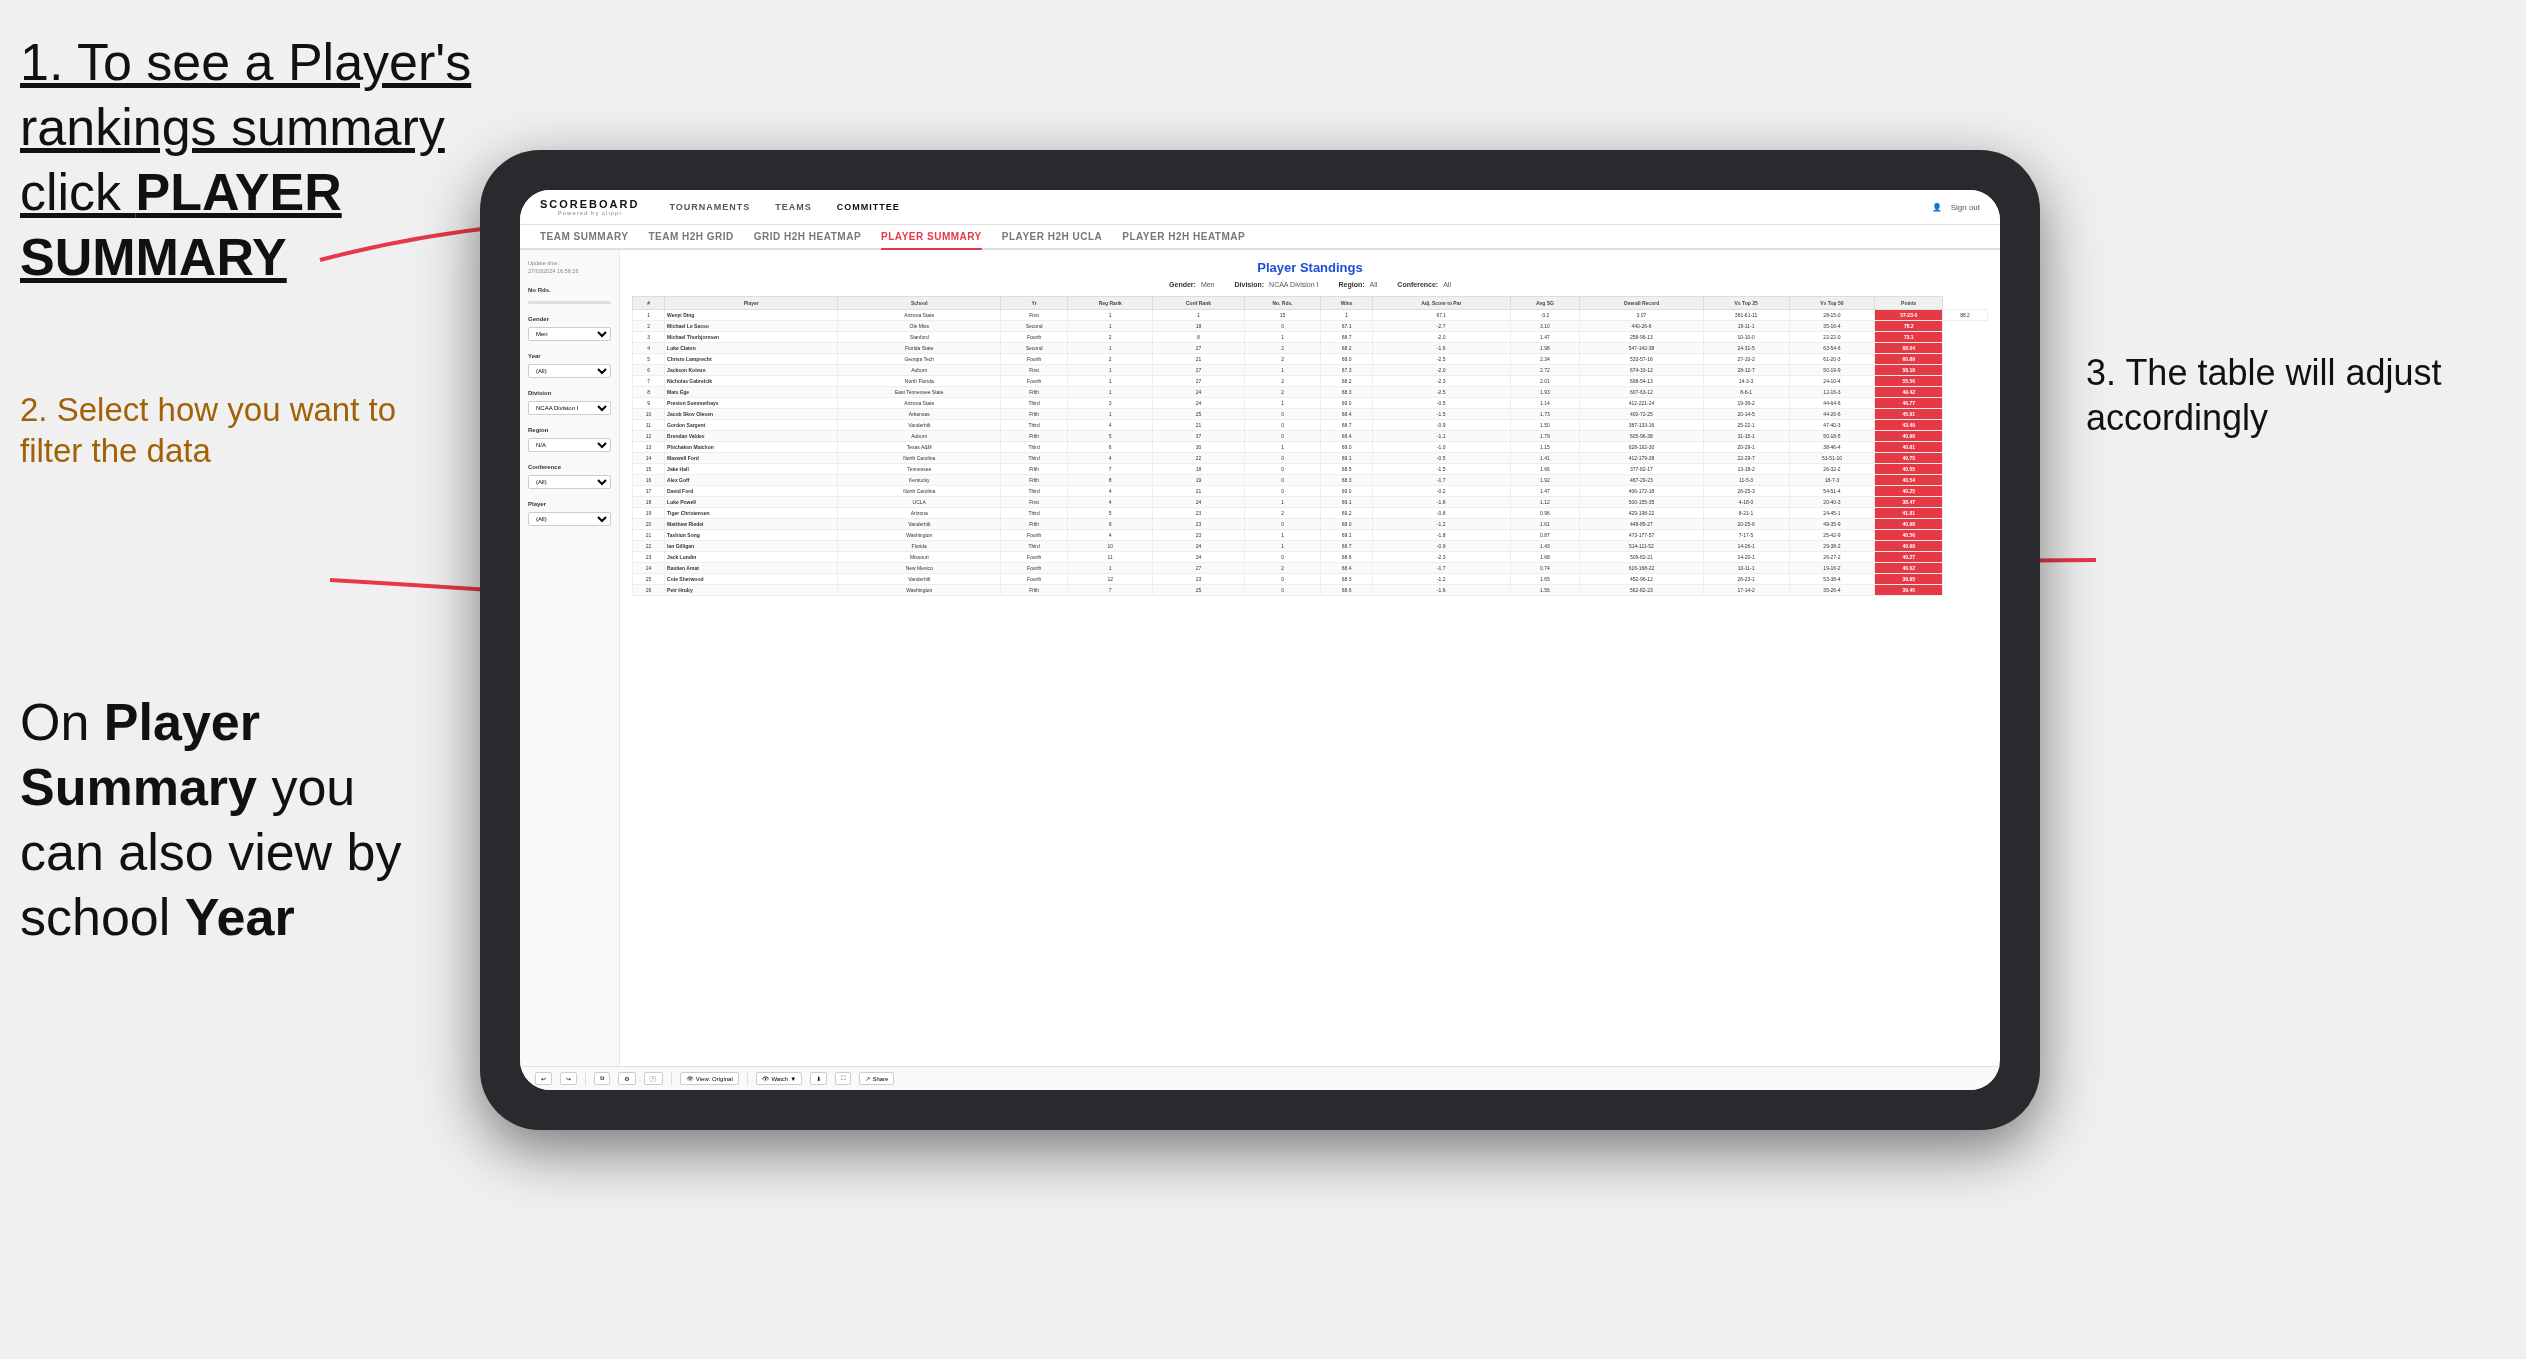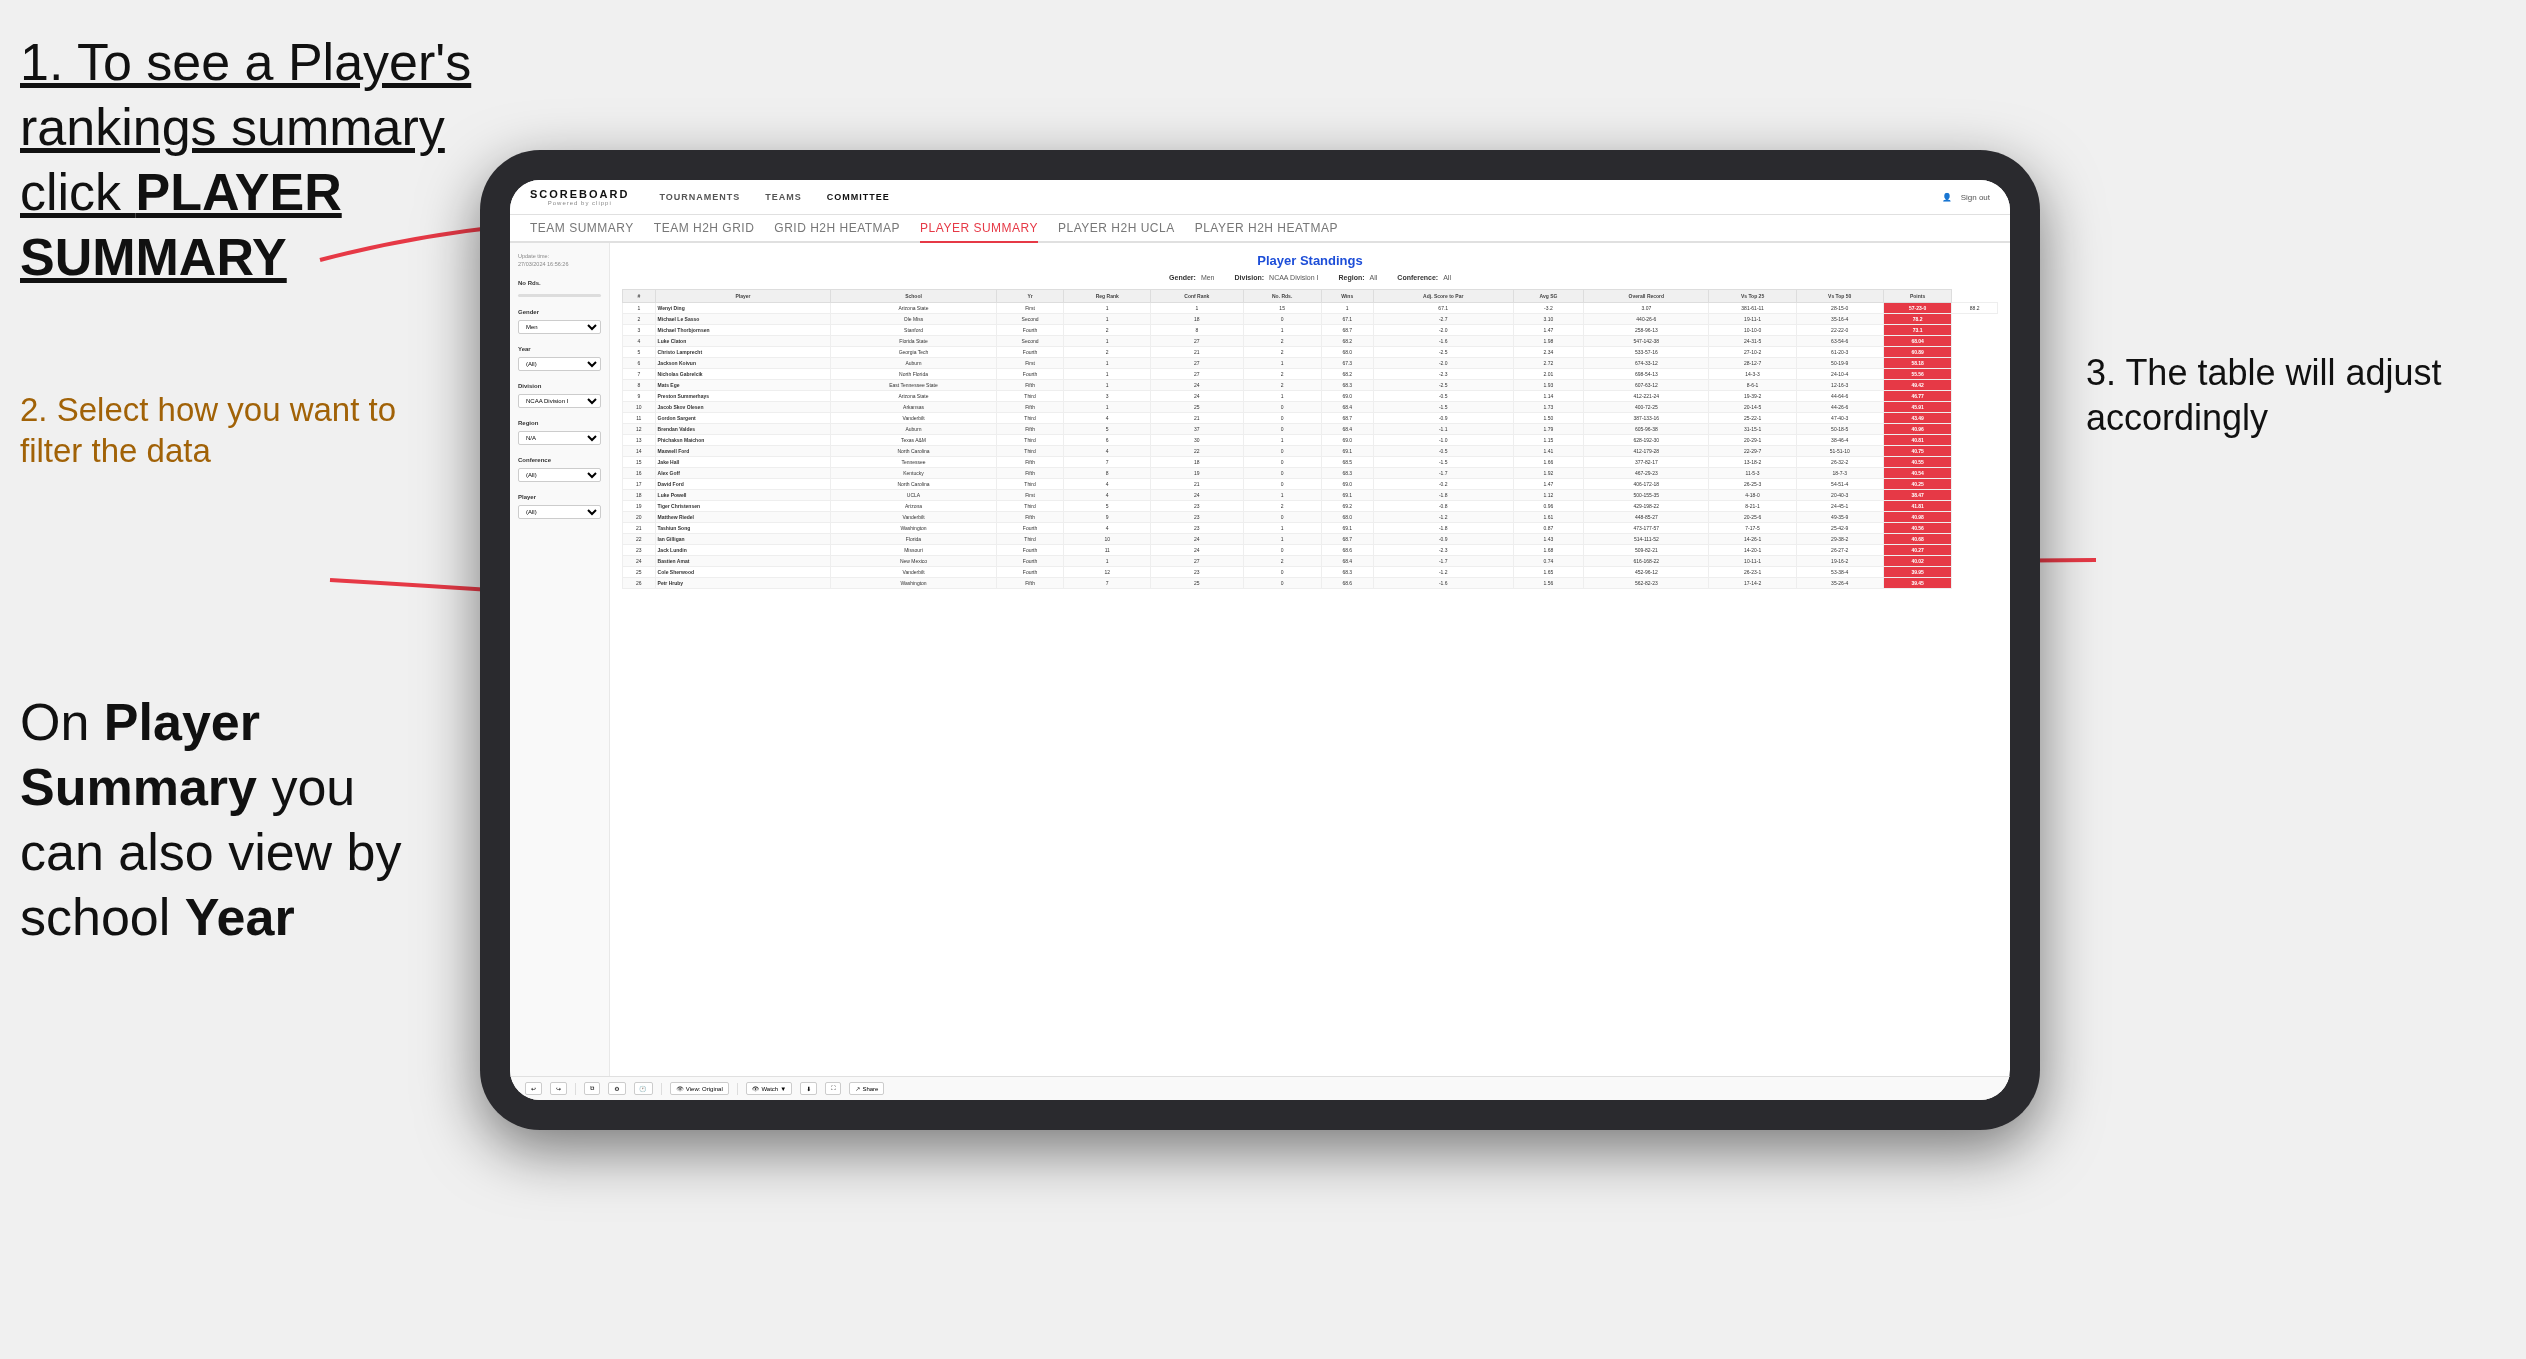--- a/index.html
+++ b/index.html
@@ -60,21 +60,21 @@
     
     .tablet-container {
       position: absolute;
       top: 150px;
       left: 480px;
       right: 480px;
       width: 1560px;
       height: 980px;
       background: #2a2a2e;
       border-radius: 60px;
-      padding: 30px;
+      padding: 40px;
       box-shadow: 0 20px 60px rgba(0,0,0,0.5);
     }
 
     .tablet-screen {
       width: 100%;
       height: 100%;
       background: #fff;
       border-radius: 30px;
       overflow: hidden;
       display: flex;
@@ -144,22 +144,22 @@
     .sub-nav {
       background: #fff;
       border-bottom: 2px solid #e0e0e0;
       padding: 0 20px;
       display: flex;
       gap: 20px;
       flex-shrink: 0;
     }
 
     .sub-nav-item {
-      font-size: 12px;
-      font-weight: 400;
+      font-size: 10px;
+      font-weight: 700;
       color: #777;
       padding: 6px 0;
       cursor: pointer;
       letter-spacing: 0.5px;
       border-bottom: 2px solid transparent;
       margin-bottom: -2px;
     }
 
     .sub-nav-item.active {
       color: #e63946;

